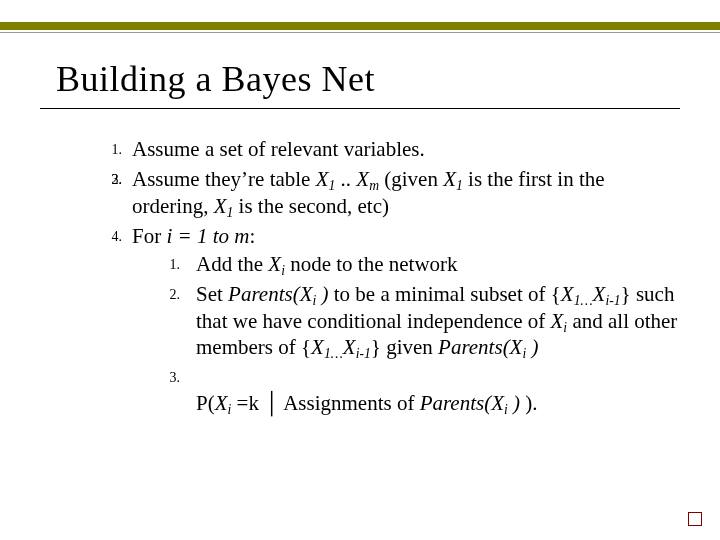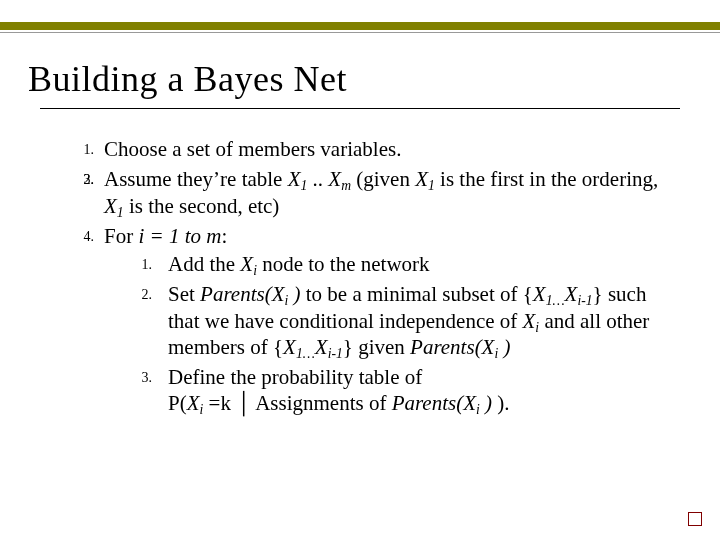--- a/index.html
+++ b/index.html
@@ -10,21 +10,21 @@
     background: #ffffff;
     font-family: "Times New Roman", Times, serif;
     color: #000;
     overflow: hidden;
   }
   .slide {
     position: relative;
     width: 720px;
     height: 540px;
     box-sizing: border-box;
-    padding: 30px 40px 25px 28px;
+    padding: 30px 40px 25px 56px;
   }
   .olive-bar {
     position: absolute;
     top: 22px;
     left: 0;
     width: 100%;
     height: 8px;
     background: #808000;
   }
   .olive-line {
@@ -111,21 +111,21 @@
   <div class="olive-line"></div>
 
   <div class="title">Building a Bayes Net</div>
   <div class="title-underline"></div>
 
   <div class="content">
     <ol class="outer">
 
       <li>
         <span class="num">1.</span>
-        <span>Choose a set of members variables.</span>
+        <span>Assume a set of relevant variables.</span>
       </li>
 
       <li>
         <span class="num">2.</span>
       </li>
 
       <li>
         <span class="num">3.</span>
         <span>
           <span>Assume they’re table </span><span class="ital">X</span><sub class="ital">1</sub><span> .. </span><span class="ital">X</span><sub class="ital">m</sub><span> (given </span><span class="ital">X</span><sub class="ital">1</sub><span> is the first in the ordering, </span><span class="ital">X</span><sub class="ital">1</sub><span> is the second, etc)</span>
@@ -150,21 +150,21 @@
           <li>
             <span class="num">2.</span>
             <span>
               <span>Set </span><span class="ital">Parents(X</span><sub class="ital">i</sub><span class="ital"> )</span><span> to be a minimal subset of {</span><span class="ital">X</span><sub class="ital">1…</sub><span class="ital">X</span><sub class="ital">i-1</sub><span>} such that we have conditional independence of </span><span class="ital">X</span><sub class="ital">i</sub><span> and all other members of {</span><span class="ital">X</span><sub class="ital">1…</sub><span class="ital">X</span><sub class="ital">i-1</sub><span>} given </span><span class="ital">Parents(X</span><sub class="ital">i</sub><span class="ital"> )</span>
             </span>
           </li>
 
           <li>
             <span class="num">3.</span>
             <span>
-              <span>Define the probability table of</span><br>
+              <br>
               <span>P(</span><span class="ital">X</span><sub class="ital">i</sub><span> =k </span><span>│</span><span> Assignments of </span><span class="ital">Parents(X</span><sub class="ital">i</sub><span class="ital"> )</span><span> ).</span>
             </span>
           </li>
 
         </ol>
       </li>
 
     </ol>
   </div>
 

